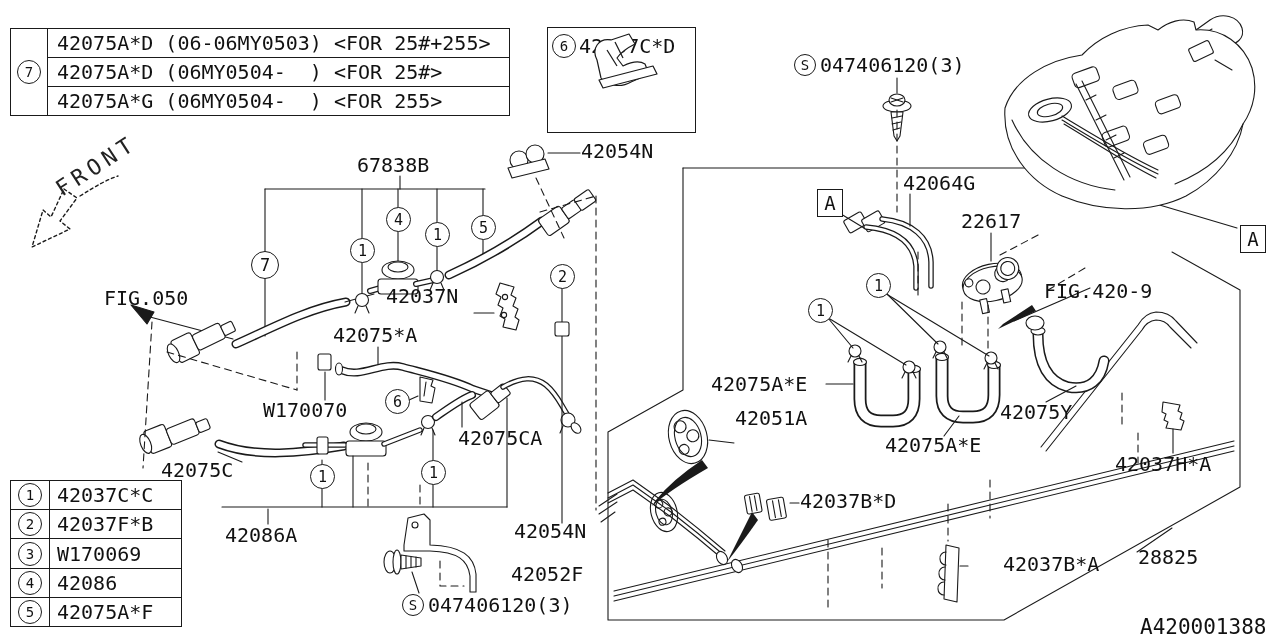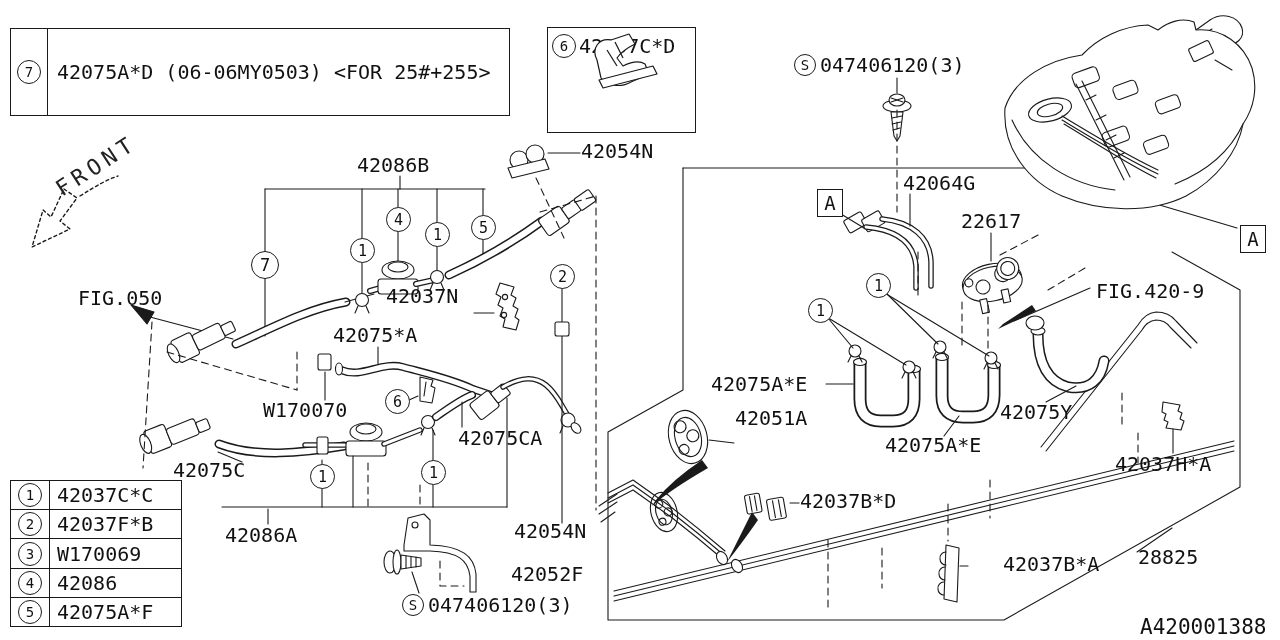--- a/index.html
+++ b/index.html
@@ -419,20 +419,22 @@
 </svg>
 
 <div id="vtable">
   <div class="ccol">
     <span class="mini-co">
           <span>7</span>
         </span>
   </div>
   <div class="rows">
     <div class="vrow"><span>42075A*D (06-06MY0503) &lt;FOR 25#+255&gt;</span></div>
+    <div class="vrow"><span>42075A*D (06MY0504-  ) &lt;FOR 25#&gt;</span></div>
+    <div class="vrow"><span>42075A*G (06MY0504-  ) &lt;FOR 255&gt;</span></div>
   </div>
 </div>
 
 <div id="cbox">
   <div class="hd">
     <span class="mini-co">
           <span>6</span>
         </span>
     <span>42037C*D</span>
   </div>
@@ -482,34 +484,34 @@
   <div class="lrow">
     <div class="lnum">
           <span class="mini-co">
             <span>5</span>
           </span>
         </div>
     <div class="lpart">42075A*F</div>
   </div>
 </div>
 
-<div class="lbl" style="left:357px;top:155px">42086B</div>
+<div class="lbl" style="left:357px;top:155px">67838B</div>
 <div class="lbl" style="left:581px;top:141px">42054N</div>
-<div class="lbl" style="left:78px;top:288px">FIG.050</div>
+<div class="lbl" style="left:104px;top:288px">FIG.050</div>
 <div class="lbl" style="left:386px;top:286px">42037N</div>
 <div class="lbl" style="left:333px;top:325px">42075*A</div>
 <div class="lbl" style="left:263px;top:400px">W170070</div>
-<div class="lbl" style="left:173px;top:460px">42075C</div>
+<div class="lbl" style="left:161px;top:460px">42075C</div>
 <div class="lbl" style="left:458px;top:428px">42075CA</div>
 <div class="lbl" style="left:225px;top:525px">42086A</div>
 <div class="lbl" style="left:514px;top:521px">42054N</div>
 <div class="lbl" style="left:511px;top:564px">42052F</div>
 <div class="lbl" style="left:903px;top:173px">42064G</div>
 <div class="lbl" style="left:961px;top:211px">22617</div>
-<div class="lbl" style="left:1096px;top:281px">FIG.420-9</div>
+<div class="lbl" style="left:1044px;top:281px">FIG.420-9</div>
 <div class="lbl" style="left:711px;top:374px">42075A*E</div>
 <div class="lbl" style="left:1000px;top:402px">42075Y</div>
 <div class="lbl" style="left:885px;top:435px">42075A*E</div>
 <div class="lbl" style="left:735px;top:408px">42051A</div>
 <div class="lbl" style="left:800px;top:491px">42037B*D</div>
 <div class="lbl" style="left:1115px;top:454px">42037H*A</div>
 <div class="lbl" style="left:1003px;top:554px">42037B*A</div>
 <div class="lbl" style="left:1138px;top:547px">28825</div>
 <div class="lbl" id="drawno" style="left:1140px;top:617px">A420001388</div>
 <div id="front-lbl">FRONT</div>

